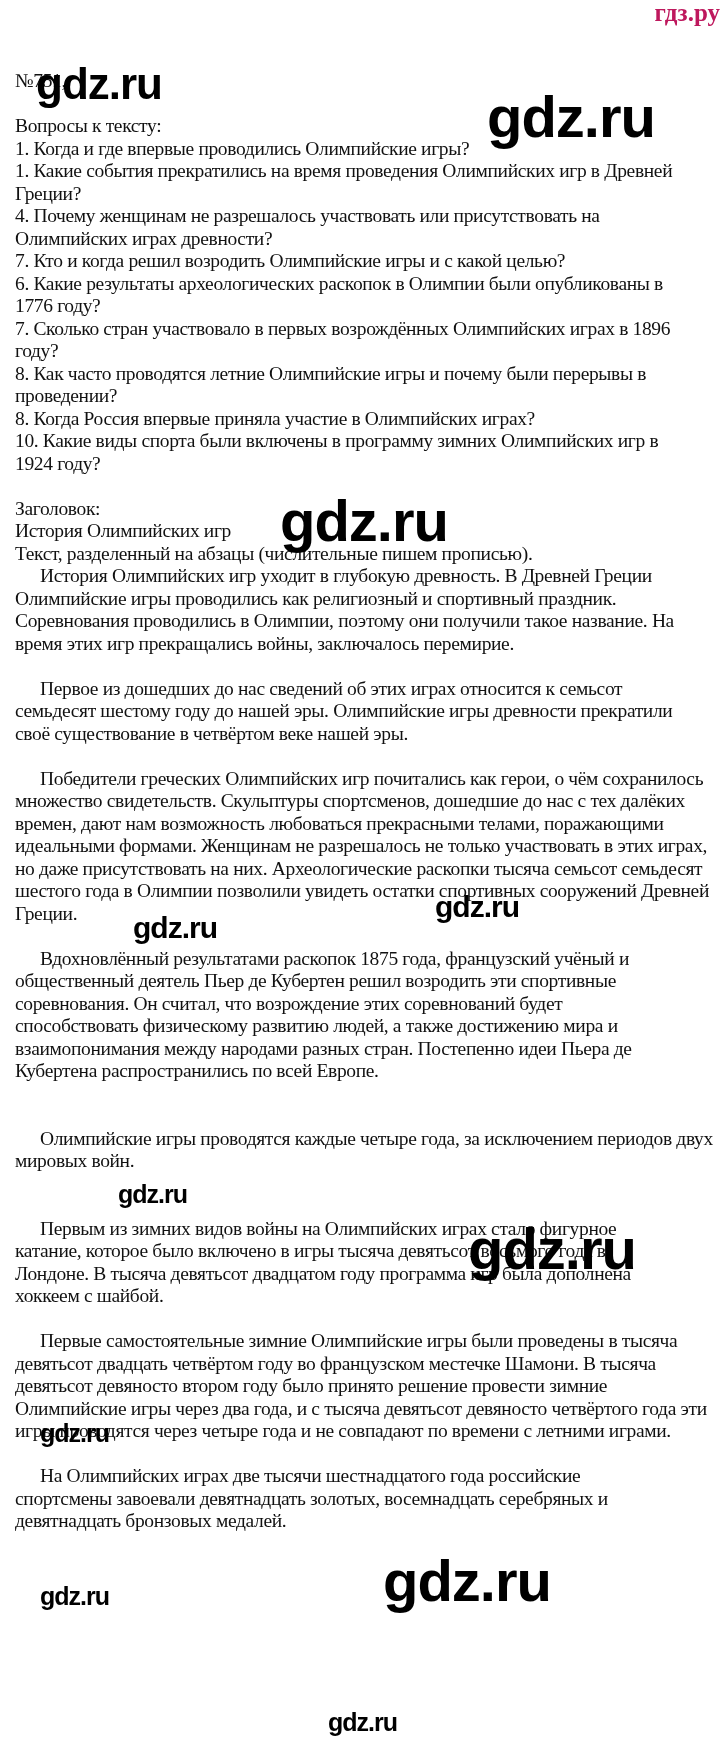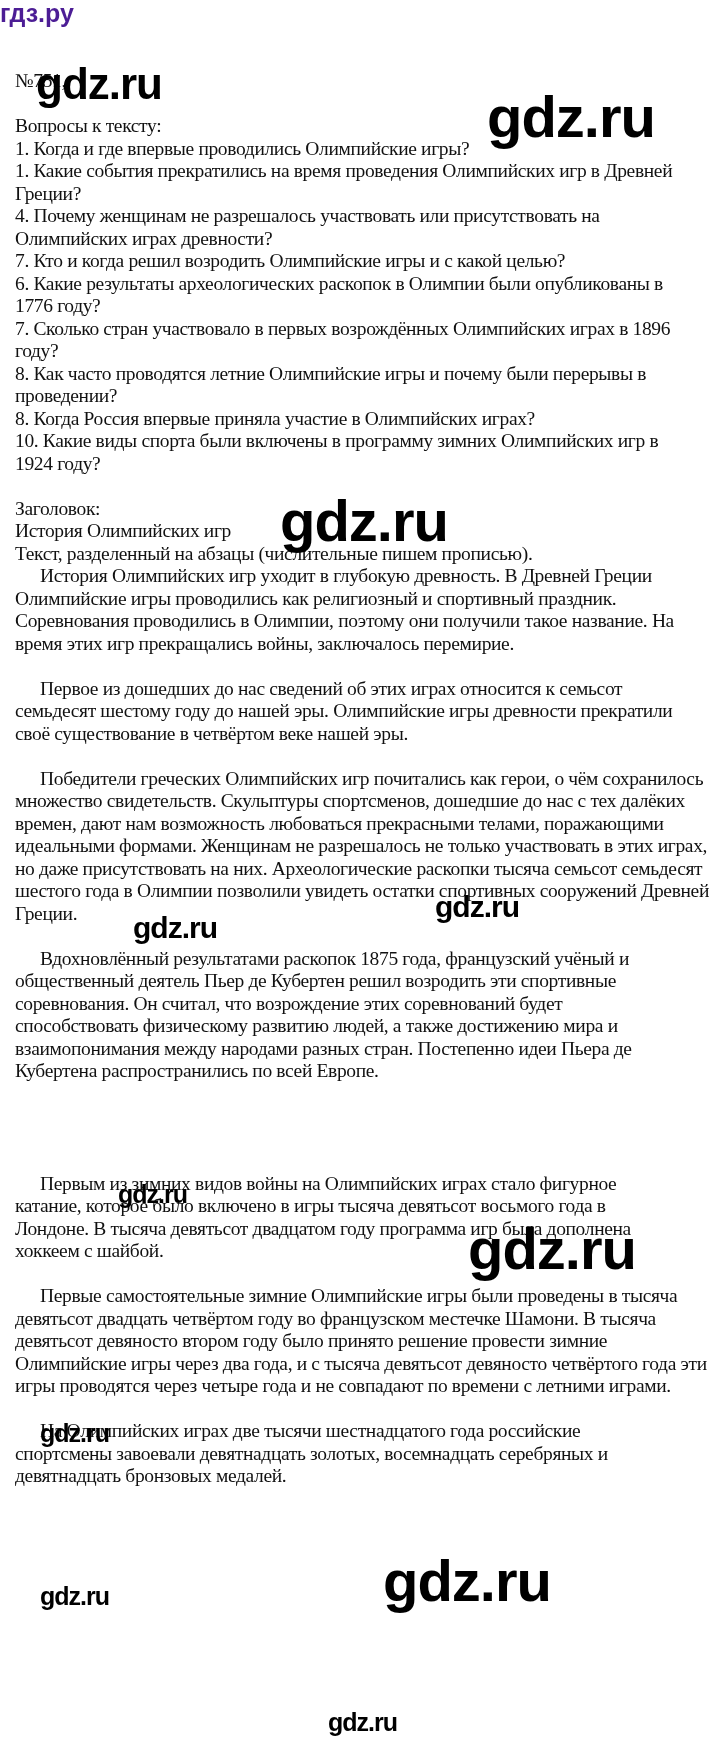--- a/index.html
+++ b/index.html
@@ -1,20 +1,20 @@
 <!DOCTYPE html>
 <html><head>
 <meta charset="utf-8">
 <style>
   html, body { margin: 0; padding: 0; background: #ffffff; }
   body { width: 720px; height: 1739px; position: relative; overflow: hidden; }
   .site-header {
     position: absolute; left: 0; top: 0; width: 720px; height: 28px;
-    text-align: left; font-family: Liberation Sans, sans-serif;
-    font-weight: bold; font-size: 25px; line-height: 26px; color: #4c1d95;
+    text-align: right; font-family: Liberation Serif, serif;
+    font-weight: bold; font-size: 25px; line-height: 26px; color: #be185d;
   }
   .doc {
     position: absolute; left: 15px; top: 70px; width: 700px;
     font-family: "Liberation Serif", serif; font-size: 19.5px; line-height: 22.5px;
     color: #111; letter-spacing: -0.35px;
   }
   .doc p { margin: 0; }
   .indent { text-indent: 25px; }
   .gap { height: 22.5px; }
   .wm {
@@ -50,20 +50,21 @@
   <p>Текст, разделенный на абзацы (числительные пишем прописью).</p>
   <p class="indent" style="width:700px">История Олимпийских игр уходит в глубокую древность. В Древней Греции Олимпийские игры проводились как религиозный и спортивный праздник. Соревнования проводились в Олимпии, поэтому они получили такое название. На время этих игр прекращались войны, заключалось перемирие.</p>
   <div class="gap"></div>
   <p class="indent" style="width:690px">Первое из дошедших до нас сведений об этих играх относится к семьсот семьдесят шестому году до нашей эры. Олимпийские игры древности прекратили своё существование в четвёртом веке нашей эры.</p>
   <div class="gap"></div>
   <p class="indent" style="width:705px">Победители греческих Олимпийских игр почитались как герои, о чём сохранилось множество свидетельств. Скульптуры спортсменов, дошедшие до нас с тех далёких времен, дают нам возможность любоваться прекрасными телами, поражающими идеальными формами. Женщинам не разрешалось не только участвовать в этих играх, но даже присутствовать на них. Археологические раскопки тысяча семьсот семьдесят шестого года в Олимпии позволили увидеть остатки спортивных сооружений Древней Греции.</p>
   <div class="gap"></div>
   <p class="indent" style="width:660px">Вдохновлённый результатами раскопок 1875 года, французский учёный и общественный деятель Пьер де Кубертен решил возродить эти спортивные соревнования. Он считал, что возрождение этих соревнований будет способствовать физическому развитию людей, а также достижению мира и взаимопонимания между народами разных стран. Постепенно идеи Пьера де Кубертена распространились по всей Европе.</p>
   <div class="gap"></div>
   <div class="gap"></div>
+  <p class="indent" style="width:700px">Олимпийские игры проводятся каждые четыре года, за исключением периодов двух мировых войн.</p>
   <div class="gap"></div>
   <div class="gap"></div>
   <p class="indent" style="width:665px">Первым из зимних видов войны на Олимпийских играх стало фигурное катание, которое было включено в игры тысяча девятьсот восьмого года в Лондоне. В тысяча девятьсот двадцатом году программа игр была дополнена хоккеем с шайбой.</p>
   <div class="gap"></div>
   <p class="indent" style="width:705px">Первые самостоятельные зимние Олимпийские игры были проведены в тысяча девятьсот двадцать четвёртом году во французском местечке Шамони. В тысяча девятьсот девяносто втором году было принято решение провести зимние Олимпийские игры через два года, и с тысяча девятьсот девяносто четвёртого года эти игры проводятся через четыре года и не совпадают по времени с летними играми.</p>
   <div class="gap"></div>
   <p class="indent" style="width:640px">На Олимпийских играх две тысячи шестнадцатого года российские спортсмены завоевали девятнадцать золотых, восемнадцать серебряных и девятнадцать бронзовых медалей.</p>
 </div>
 
 <div class="wm mid" style="left:36px;top:62px">gdz.ru</div>

